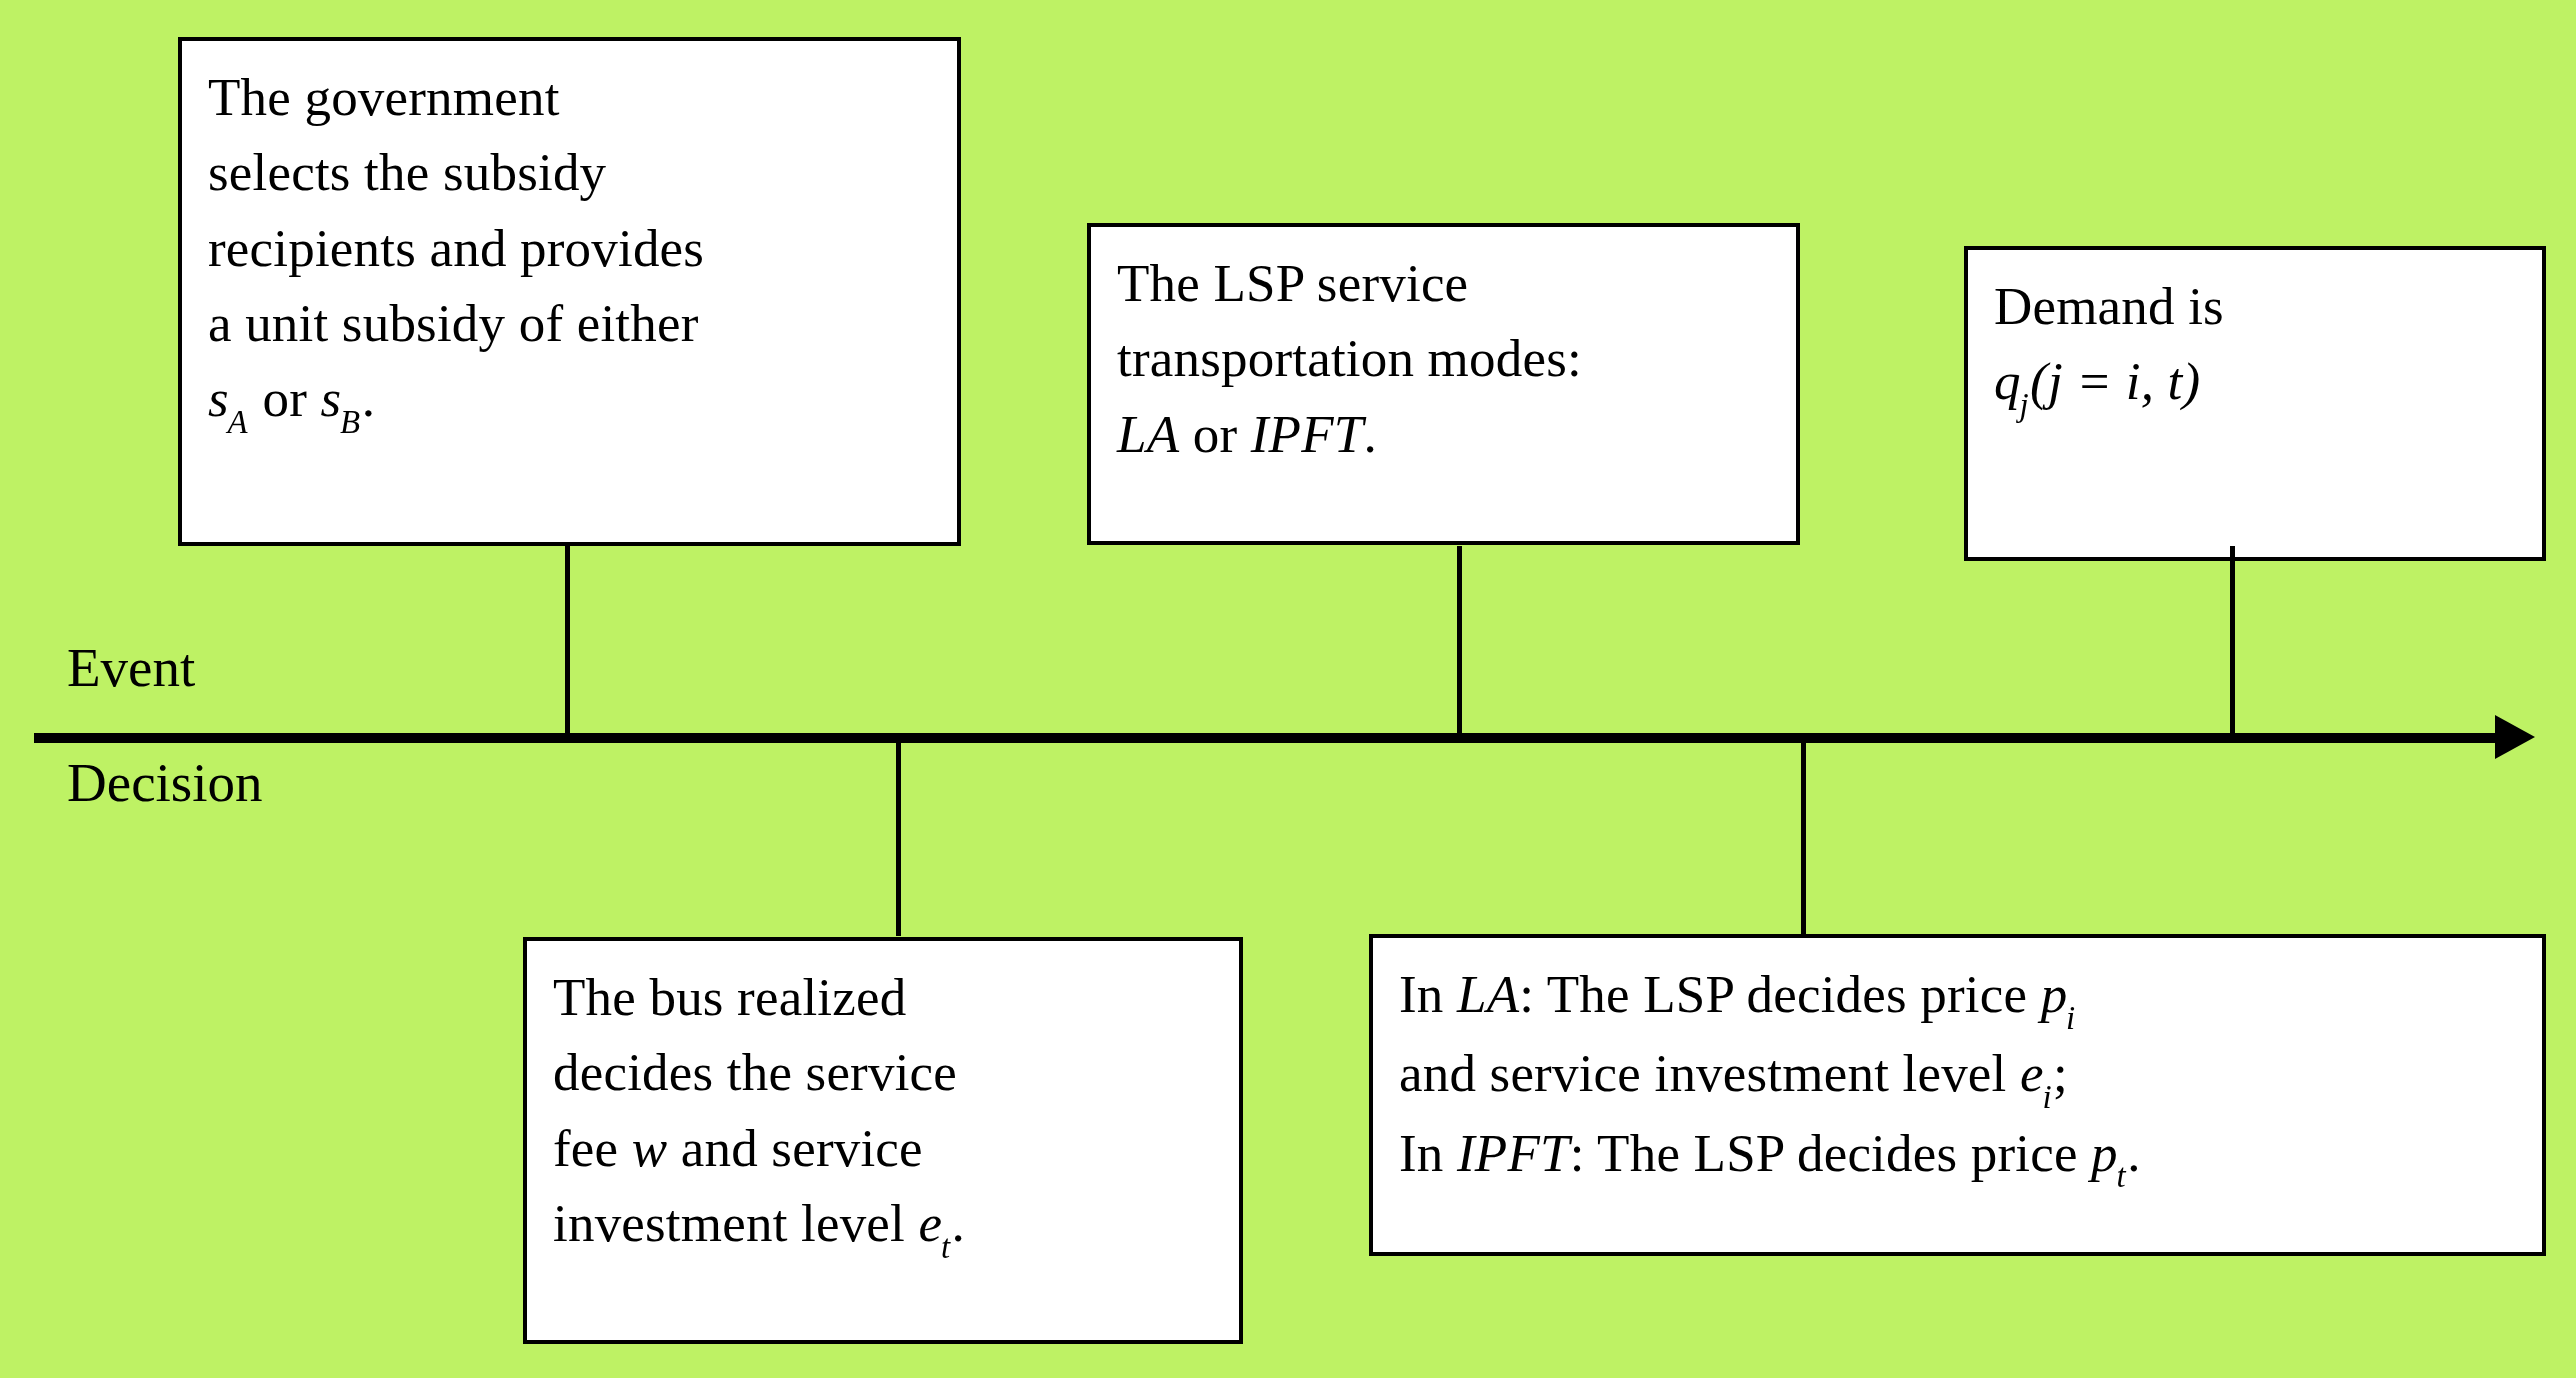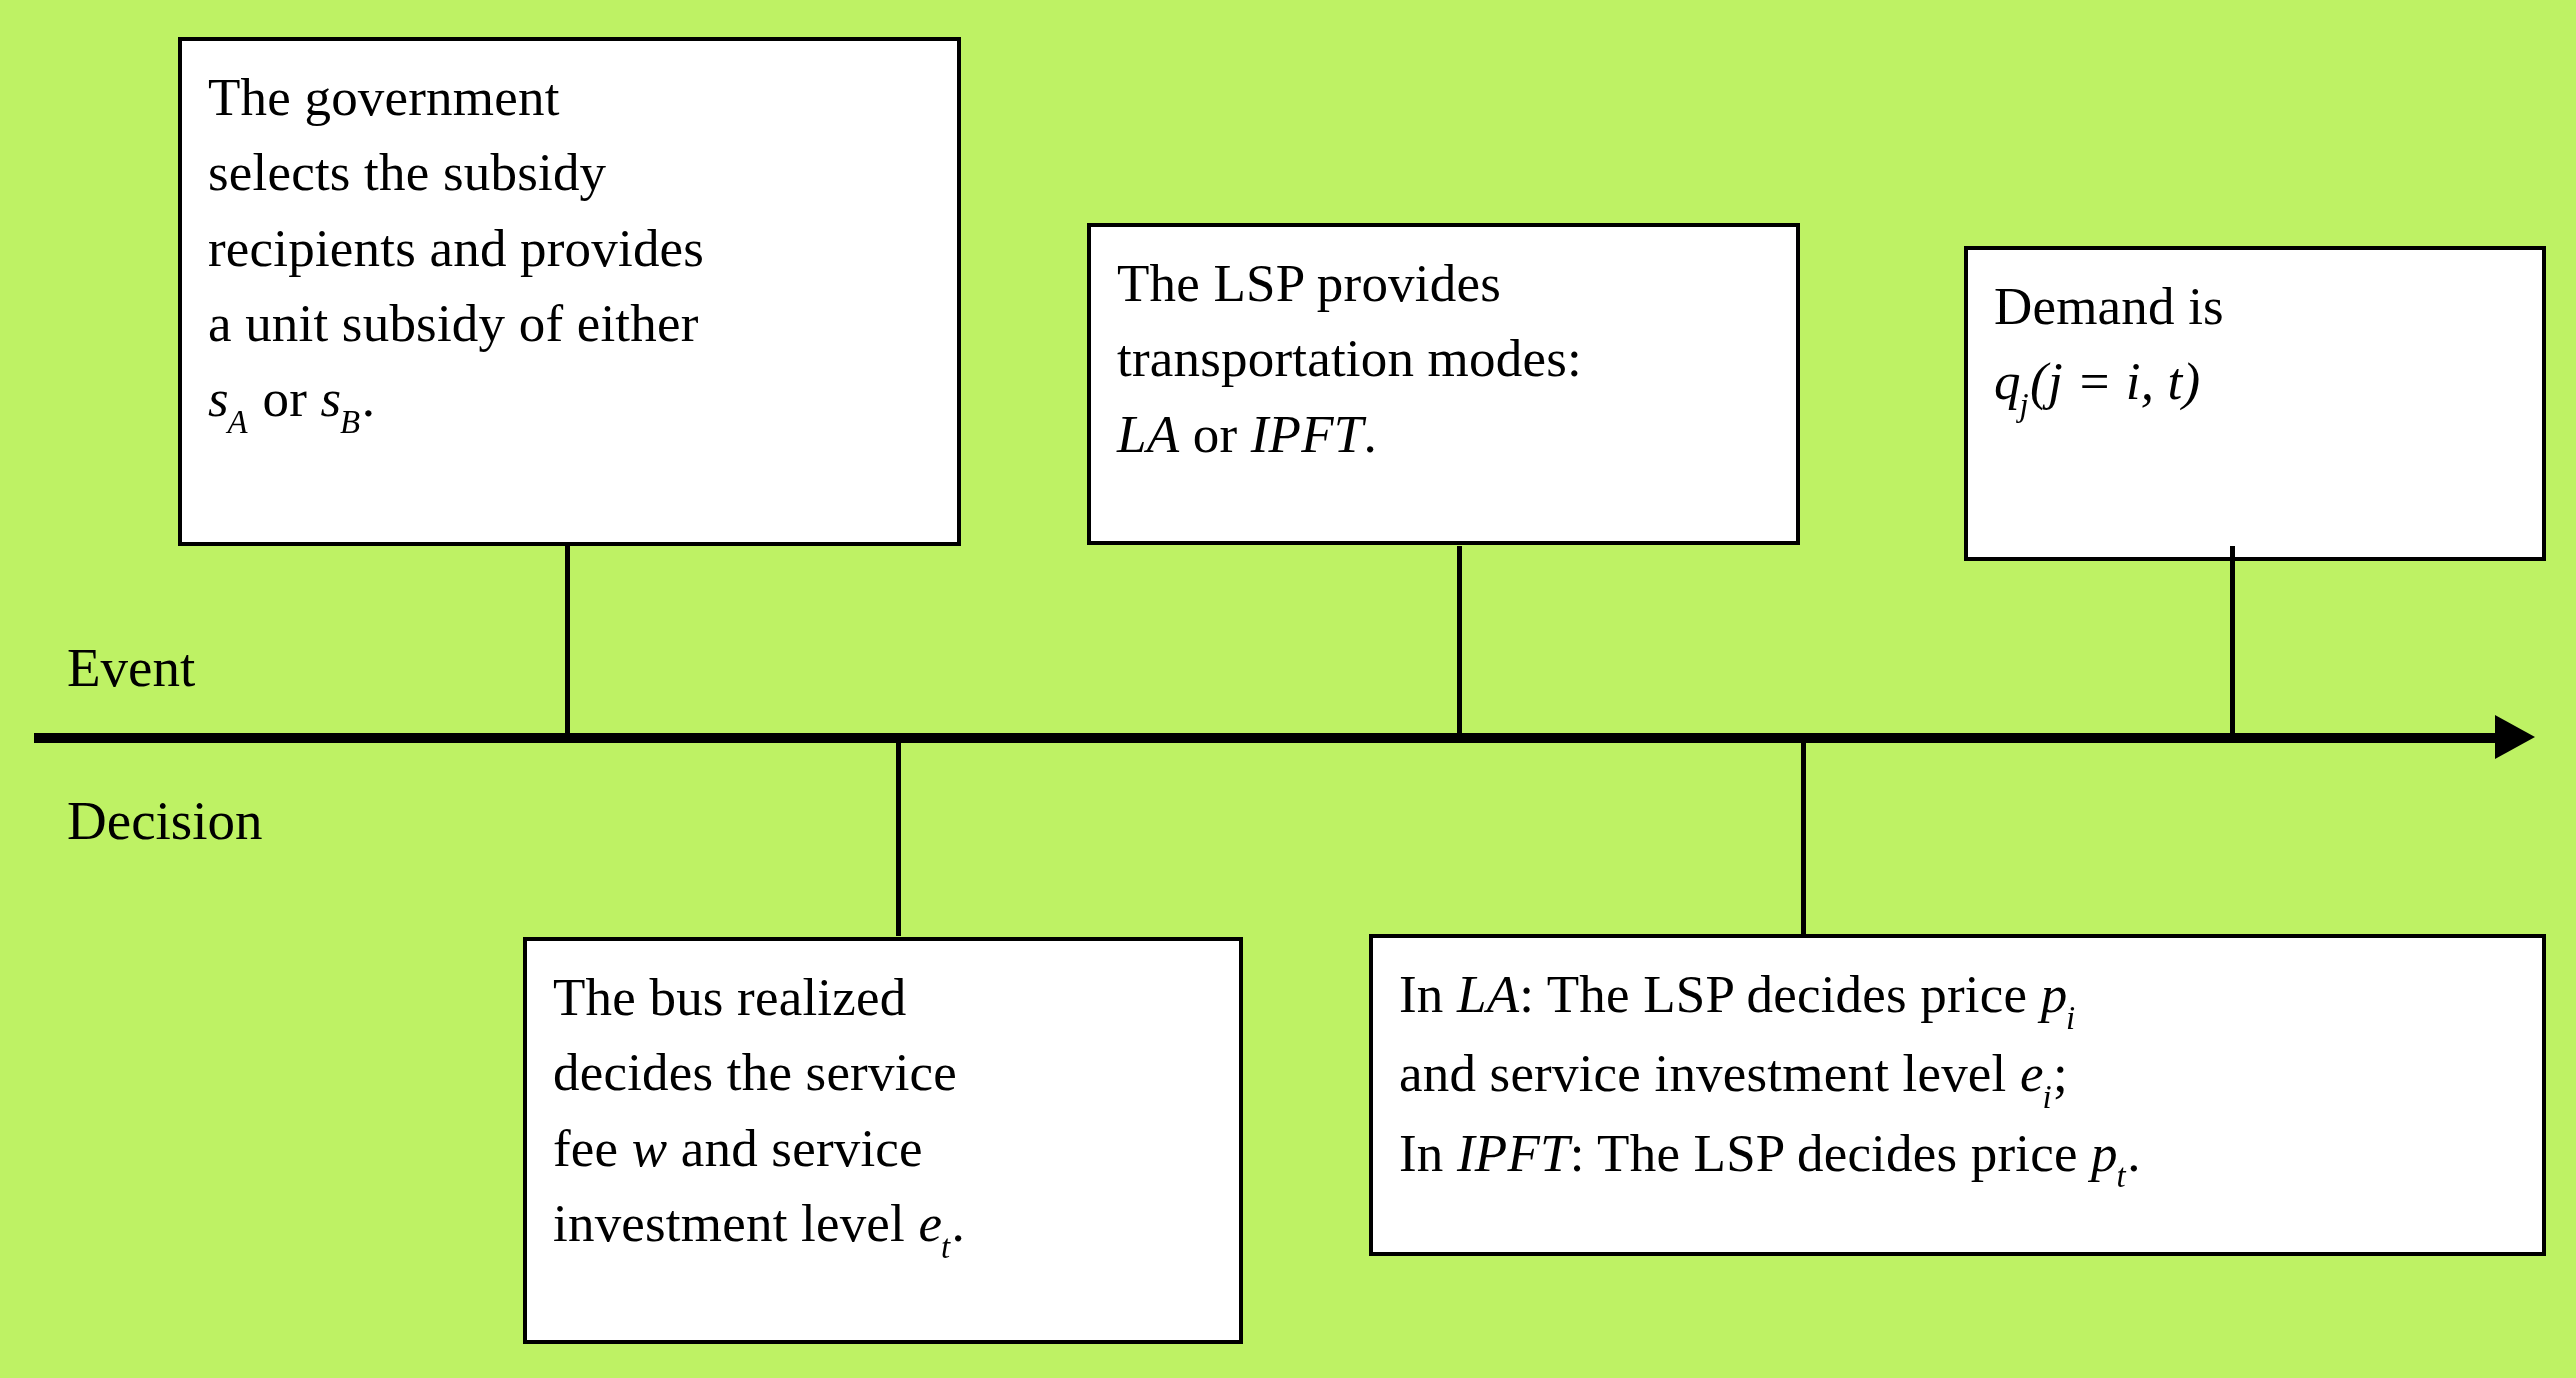--- a/index.html
+++ b/index.html
@@ -85,21 +85,21 @@
         <p><span>The government</span></p>
         <p><span>selects the subsidy</span></p>
         <p><span>recipients and provides</span></p>
         <p><span>a unit subsidy of either</span></p>
         <p><span class="it">s</span><span class="sub">A</span><span> or </span><span class="it">s</span><span class="sub">B</span><span>.</span></p>
       </div>
   </div>
 
   <div class="box" id="box-lsp" style="left:1087px; top:223px; width:713px; height:322px;">
     <div>
-        <p><span>The LSP provides</span></p>
+        <p><span>The LSP service</span></p>
         <p><span>transportation modes:</span></p>
         <p><span class="it">LA</span><span> or </span><span class="it">IPFT</span><span>.</span></p>
       </div>
   </div>
 
   <div class="box" id="box-demand" style="left:1964px; top:246px; width:582px; height:315px;">
     <div>
         <p><span>Demand is</span></p>
         <p><span class="it">q</span><span class="sub">j</span><span class="it">(</span><span class="it">j</span><span class="it"> = </span><span class="it">i</span><span class="it">, </span><span class="it">t</span><span class="it">)</span></p>
       </div>
@@ -109,21 +109,21 @@
   <div class="stem" style="left:1457px; top:546px; height:194px;"></div>
   <div class="stem" style="left:2230px; top:546px; height:194px;"></div>
 
   <div id="axis-line" style="left:34px; top:733px; width:2465px; height:9.5px;"></div>
   <div id="arrow-head" style="left:2495px; top:715px;"></div>
 
   <div class="stem" style="left:896px; top:737px; height:199px;"></div>
   <div class="stem" style="left:1801px; top:737px; height:199px;"></div>
 
   <div class="axis-label" style="left:67px; top:640px;">Event</div>
-  <div class="axis-label" style="left:67px; top:793px;">Decision</div>
+  <div class="axis-label" style="left:67px; top:755px;">Decision</div>
 
   <div class="box" id="box-bus" style="left:523px; top:937px; width:720px; height:407px;">
     <div>
         <p><span>The bus realized</span></p>
         <p><span>decides the service</span></p>
         <p><span>fee </span><span class="it">w</span><span> and service</span></p>
         <p><span>investment level </span><span class="it">e</span><span class="sub">t</span><span>.</span></p>
       </div>
   </div>
 

